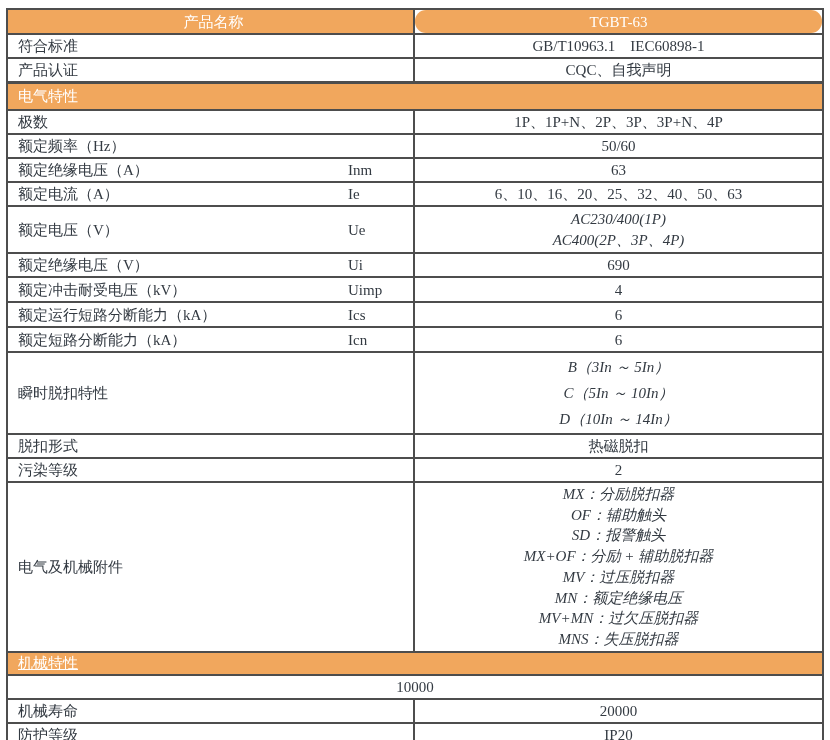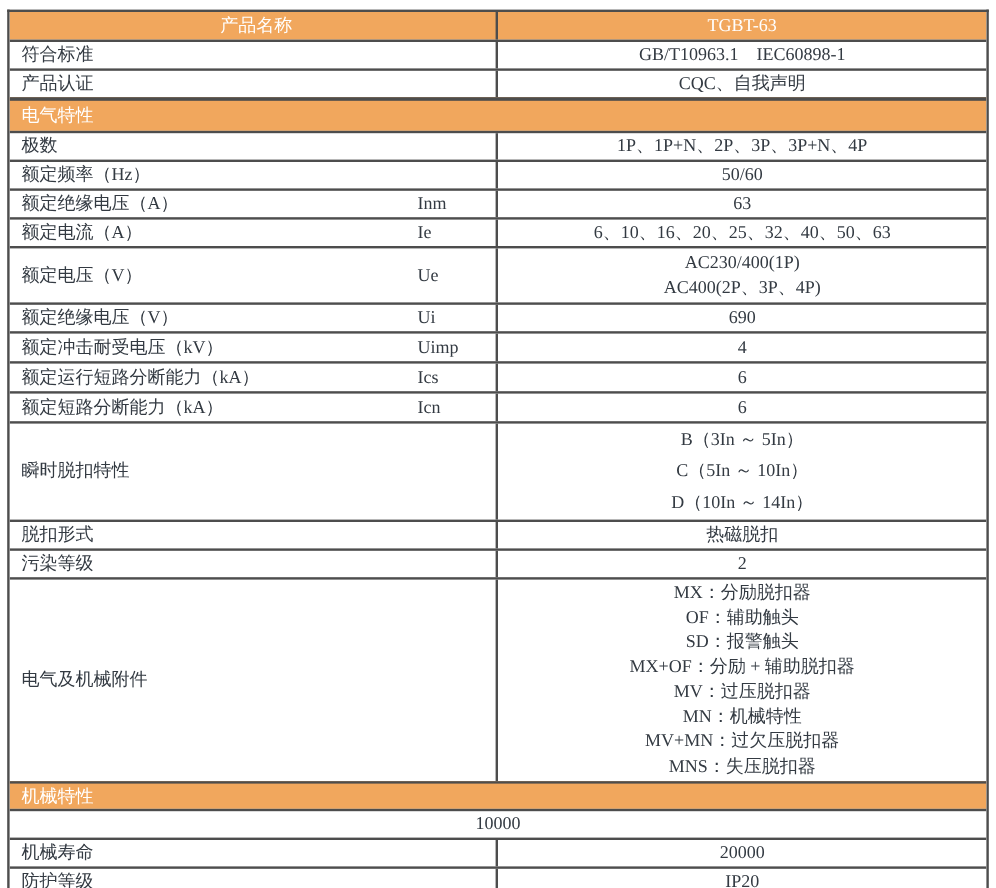--- a/index.html
+++ b/index.html
@@ -26,36 +26,36 @@
   .row:first-child{border-top:none;}
   .cell-left{
     flex:0 0 407px;width:407px;box-sizing:border-box;
     display:flex;align-items:center;justify-content:flex-start;
     padding:1px 4px 1px 10px;border-right:2px solid var(--border);
     line-height:20px;
   }
   .cell-right{
     flex:1;box-sizing:border-box;
     display:flex;flex-direction:column;align-items:center;justify-content:center;
-    text-align:center;padding:1px 4px;line-height:20px;
-  }
-  .value-line{line-height:21px;}
+    text-align:center;padding:1px 4px;line-height:20px;border-radius:11px;
+  }
+  .value-line{line-height:21px;font-style:italic;}
   .symbol{position:absolute;left:340px;top:50%;transform:translateY(-50%);line-height:18px;}
   
   .header-row .cell-left,.header-row .cell-right{
     background:var(--accent);color:var(--header-text);
     justify-content:center;text-align:center;
   }
   .section-row{
     background:var(--accent);color:var(--header-text);
     display:flex;align-items:center;padding-left:10px;box-sizing:border-box;
   }
   
   .row-electrical{border-top-width:3px;min-height:28px;}
-  .row-mechanical{min-height:23px;}
+  .row-mechanical{min-height:23px;text-decoration:underline;}
   .row-poles{min-height:24px;}
   .row-rated-voltage{min-height:47px;}
   .row-impulse-voltage,.row-ics,.row-icn{min-height:25px;}
   .row-trip-curve{min-height:82px;}
   .row-trip-curve .value-line{line-height:26px;}
   .row-accessories{min-height:168px;}
   .row-accessories .value-line{line-height:20.7px;}
 </style>
 </head>
 <body>
@@ -193,21 +193,21 @@
     <div class="row row-accessories">
       <div class="cell-left">
         <span>电气及机械附件</span>
       </div>
       <div class="cell-right">
         <div class="value-line">MX：分励脱扣器</div>
         <div class="value-line">OF：辅助触头</div>
         <div class="value-line">SD：报警触头</div>
         <div class="value-line">MX+OF：分励 + 辅助脱扣器</div>
         <div class="value-line">MV：过压脱扣器</div>
-        <div class="value-line">MN：机械特性</div>
+        <div class="value-line">MN：额定绝缘电压</div>
         <div class="value-line">MV+MN：过欠压脱扣器</div>
         <div class="value-line">MNS：失压脱扣器</div>
       </div>
     </div>
     <div class="row row-mechanical section-row">
       <span>机械特性</span>
     </div>
     <div class="row row-electrical-life">
       <div class="cell-right">
         <span>10000</span>

